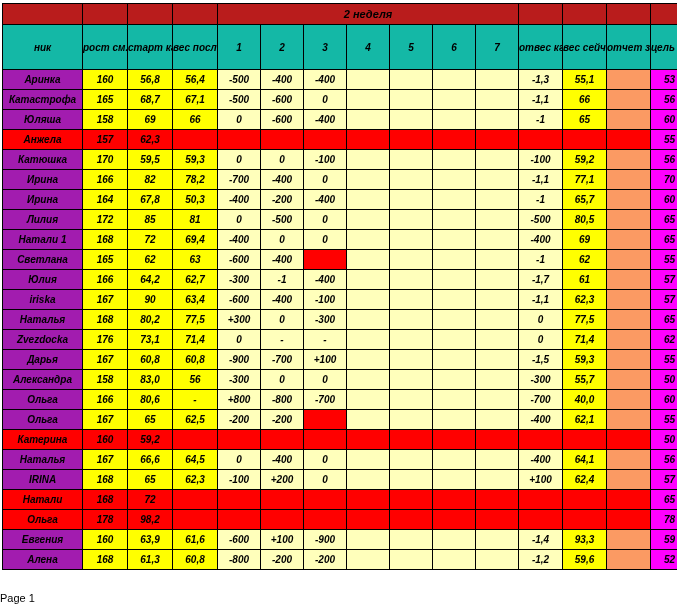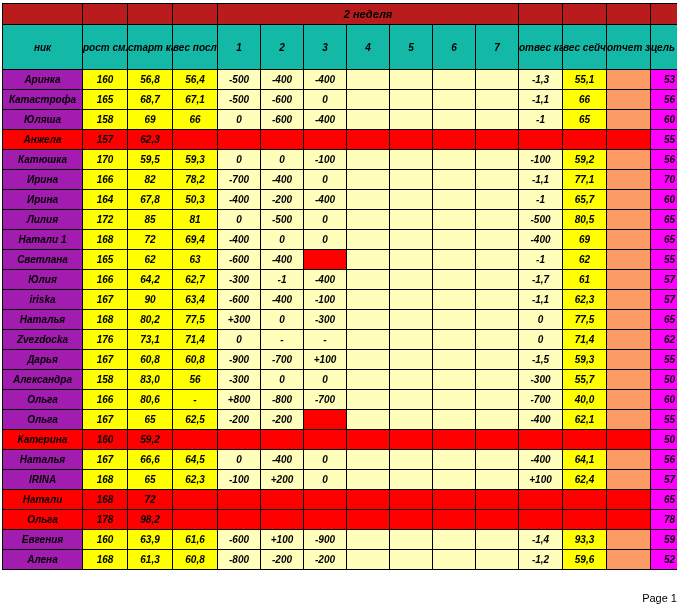--- a/index.html
+++ b/index.html
@@ -59,21 +59,21 @@
   .w-wk     { width: 43px; }
   .w-otv    { width: 44px; }
   .w-ves    { width: 44px; }
   .w-otch   { width: 44px; }
   .w-cel    { width: 38px; }
   .footer {
     position: absolute;
     left: 0;
     top: 592px;
     width: 677px;
-    text-align: right;
+    text-align: left;
     font-size: 11px;
     font-family: "Liberation Sans", sans-serif;
     color: #000000;
   }
 </style>
 </head>
 <body>
 
 <div class="sheet">
   <table>

